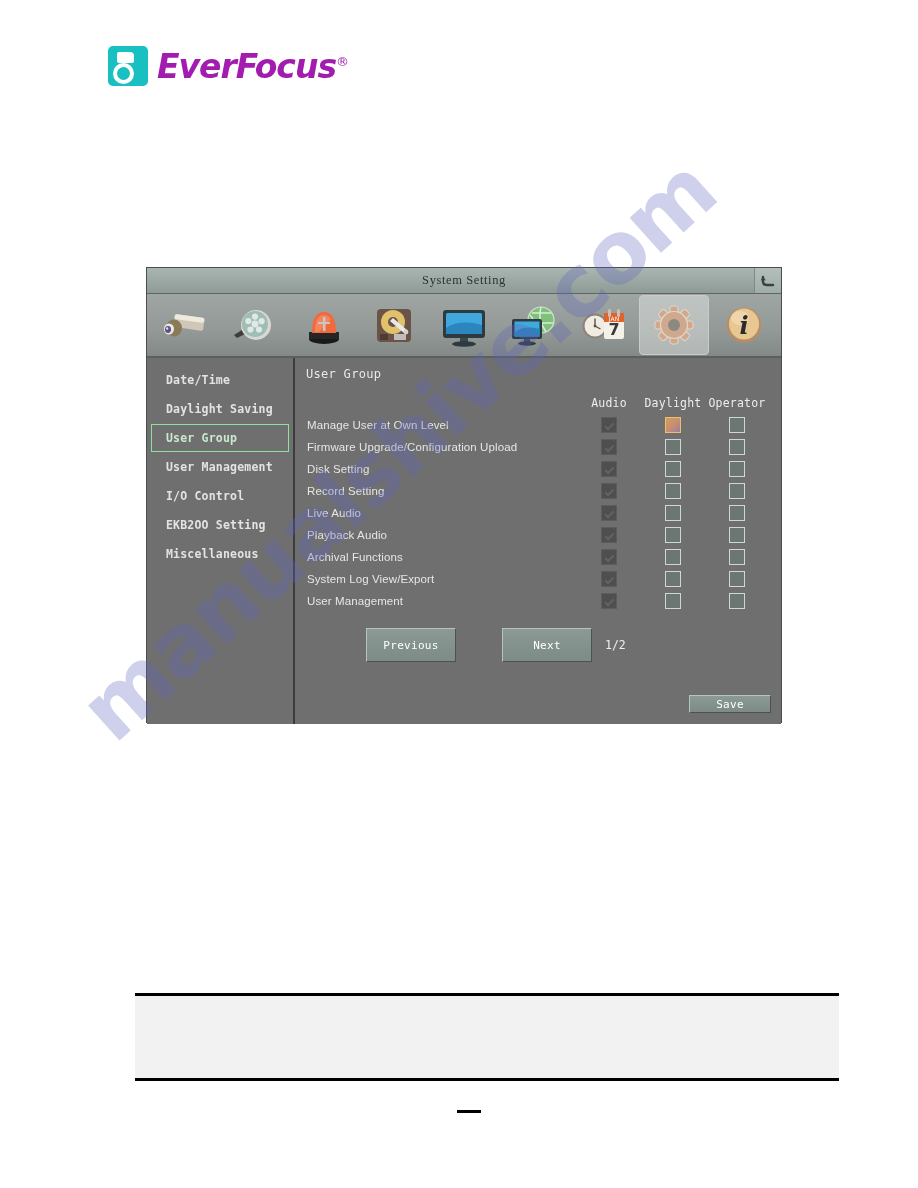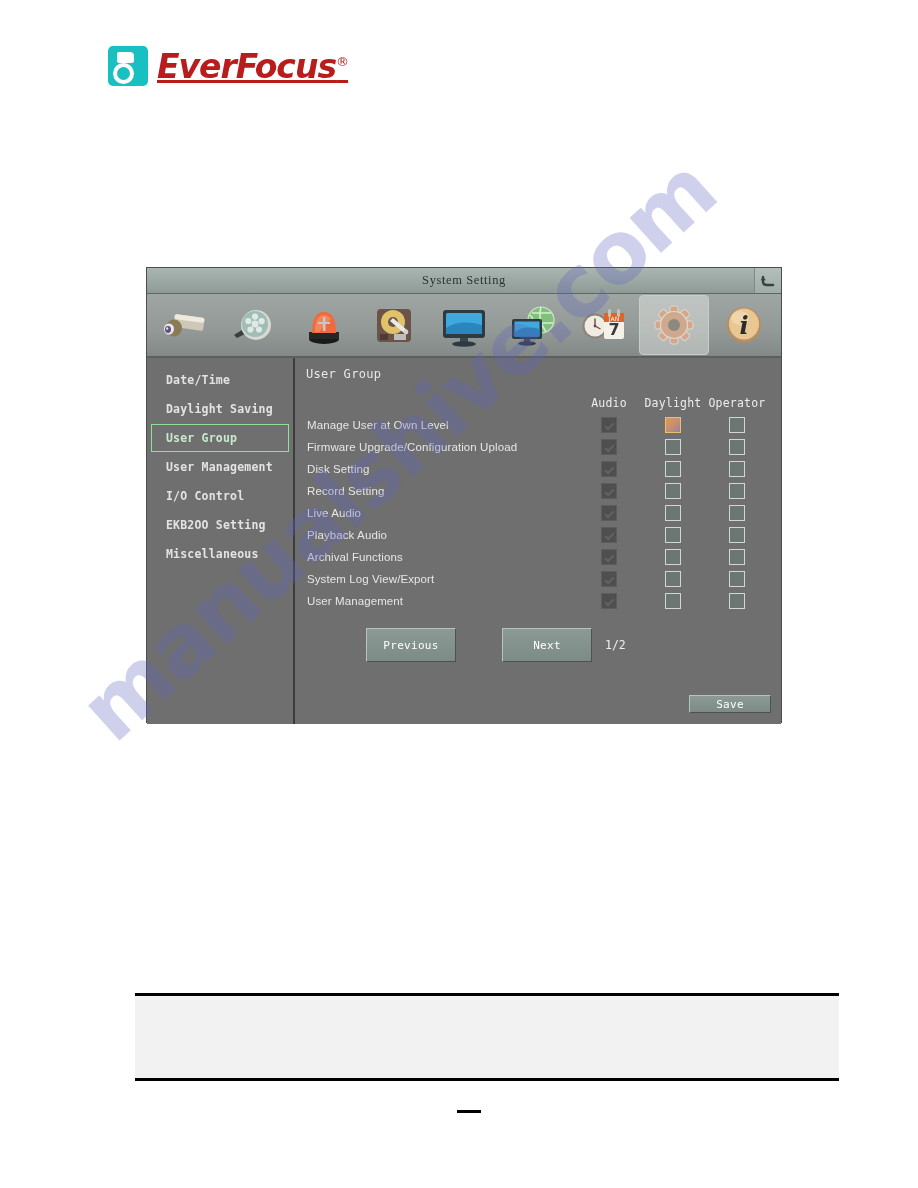--- a/index.html
+++ b/index.html
@@ -79,23 +79,22 @@
     border-radius: 50%;
     background: #18c0c2;
     box-shadow: 0 0 0 4px #ffffff;
   }
   .logo-text {
     font-family: "DejaVu Sans", sans-serif;
     font-size: 33px;
     font-weight: 700;
     font-style: italic;
     letter-spacing: -1px;
-    color: #b91c1c;
+    color: #a21caf;
     line-height: 1;
-    text-decoration: underline;
   }
   .logo-reg {
     font-size: 13px;
     vertical-align: super;
     font-style: normal;
     font-weight: 400;
   }
 
   
   .dialog {

